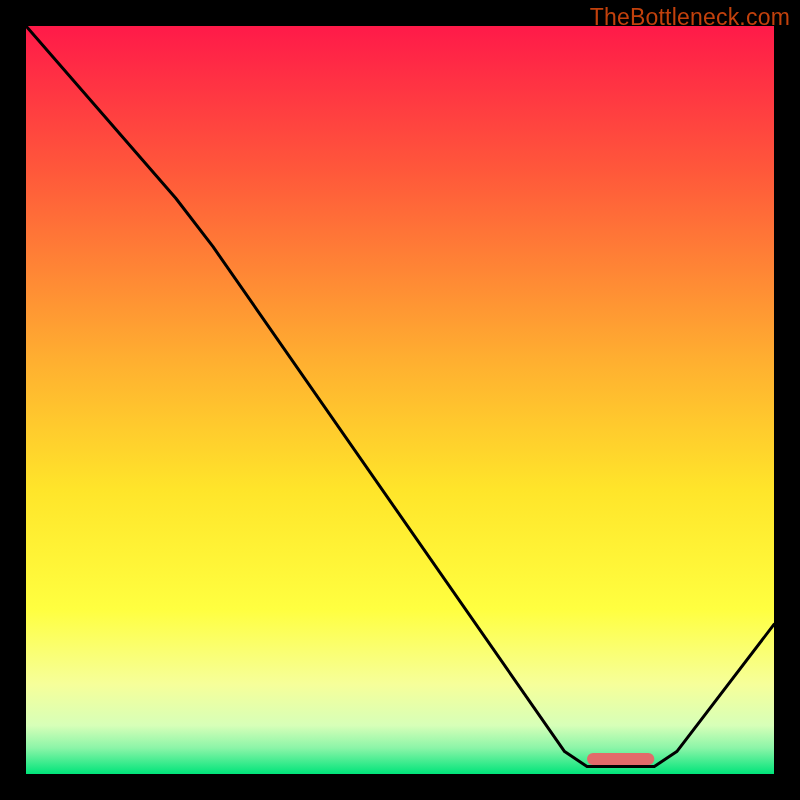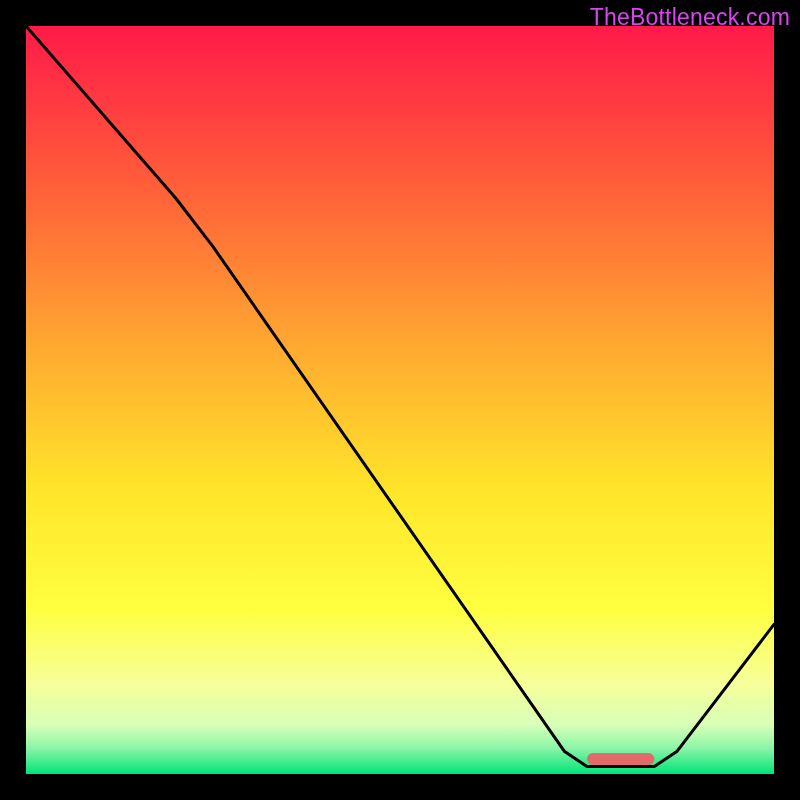--- a/index.html
+++ b/index.html
@@ -23,21 +23,21 @@
     position: absolute;
     left: 0;
     top: 0;
     width: 748px;
     height: 748px;
   }
   .watermark {
     position: absolute;
     top: 4px;
     right: 10px;
-    color: #d946ef;
+    color: #c2410c;
     font-size: 23px;
     font-weight: 500;
     letter-spacing: 0.2px;
     user-select: none;
   }
 </style>
 </head>
 <body>
 
 <div class="frame">

